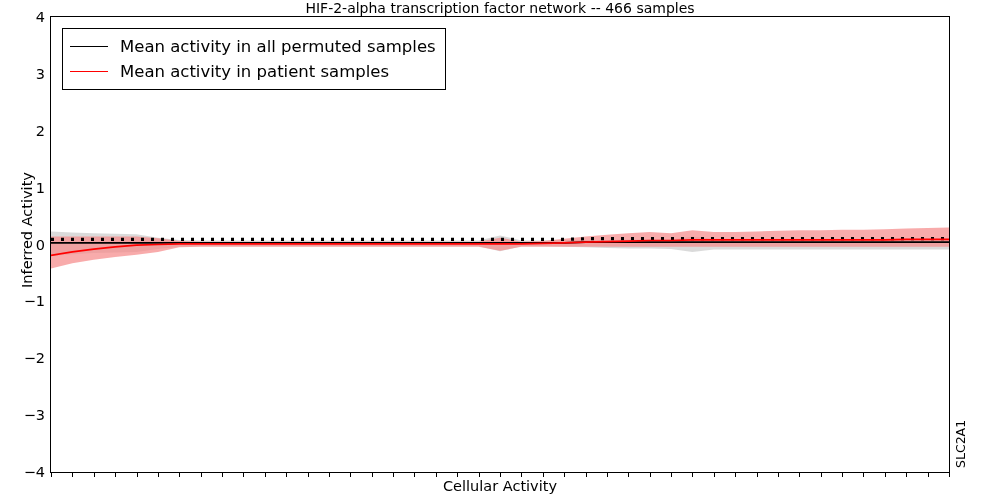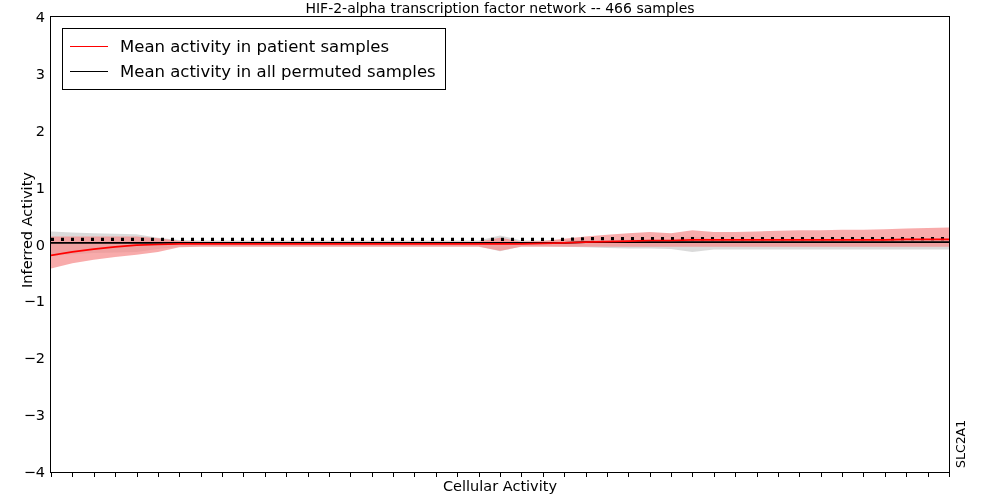--- a/index.html
+++ b/index.html
@@ -268,22 +268,22 @@
         <path d="M0.00,214.42 L 21.38,215.56 L 42.76,216.13 L 64.14,216.69 L 85.52,217.26 L 106.90,220.67 L 128.29,222.95 L 149.67,223.52 L 171.05,223.52 L 192.43,223.52 L 213.81,223.52 L 235.19,223.52 L 256.57,223.52 L 277.95,223.52 L 299.33,223.52 L 320.71,223.52 L 342.10,223.52 L 363.48,223.52 L 384.86,223.52 L 406.24,223.52 L 427.62,223.52 L 449.00,218.40 L 470.38,223.52 L 491.76,223.52 L 513.14,222.95 L 534.52,222.95 L 555.90,222.95 L 577.29,222.38 L 598.67,222.38 L 620.05,222.38 L 641.43,219.54 L 662.81,221.81 L 684.19,221.81 L 705.57,221.81 L 726.95,221.81 L 748.33,221.81 L 769.71,221.81 L 791.10,221.81 L 812.48,221.81 L 833.86,221.81 L 855.24,221.81 L 876.62,221.81 L 898.00,221.81 L 898.00,232.62 L 876.62,232.62 L 855.24,232.62 L 833.86,232.62 L 812.48,232.62 L 791.10,232.62 L 769.71,232.62 L 748.33,232.62 L 726.95,232.62 L 705.57,232.62 L 684.19,232.62 L 662.81,232.62 L 641.43,234.89 L 620.05,232.05 L 598.67,231.48 L 577.29,231.48 L 555.90,230.91 L 534.52,230.34 L 513.14,229.78 L 491.76,229.21 L 470.38,229.21 L 449.00,234.33 L 427.62,229.21 L 406.24,229.21 L 384.86,229.21 L 363.48,229.21 L 342.10,229.21 L 320.71,229.21 L 299.33,229.21 L 277.95,229.21 L 256.57,229.21 L 235.19,229.21 L 213.81,229.21 L 192.43,229.21 L 171.05,229.21 L 149.67,229.21 L 128.29,229.78 L 106.90,232.05 L 85.52,234.89 L 64.14,235.46 L 42.76,236.03 L 21.38,237.17 L 0.00,238.88 Z" fill="#d4d4d4" fill-opacity="0.85" stroke="none"></path>
         <path d="M0.00,219.54 L 21.38,219.54 L 42.76,219.54 L 64.14,219.54 L 85.52,219.54 L 106.90,221.24 L 128.29,224.09 L 149.67,224.66 L 171.05,224.66 L 192.43,224.66 L 213.81,224.66 L 235.19,224.66 L 256.57,224.66 L 277.95,224.66 L 299.33,224.66 L 320.71,224.66 L 342.10,224.66 L 363.48,224.66 L 384.86,224.66 L 406.24,224.66 L 427.62,224.66 L 449.00,220.67 L 470.38,224.66 L 491.76,224.09 L 513.14,221.81 L 534.52,219.54 L 555.90,217.83 L 577.29,216.13 L 598.67,214.99 L 620.05,216.13 L 641.43,213.28 L 662.81,214.99 L 684.19,214.99 L 705.57,214.42 L 726.95,213.85 L 748.33,213.28 L 769.71,213.28 L 791.10,212.71 L 812.48,212.71 L 833.86,212.14 L 855.24,211.57 L 876.62,211.01 L 898.00,210.44 L 898.00,229.78 L 876.62,229.78 L 855.24,229.78 L 833.86,229.78 L 812.48,229.78 L 791.10,229.78 L 769.71,229.78 L 748.33,229.78 L 726.95,229.78 L 705.57,229.78 L 684.19,229.78 L 662.81,229.78 L 641.43,229.78 L 620.05,229.78 L 598.67,229.78 L 577.29,229.78 L 555.90,229.78 L 534.52,229.78 L 513.14,229.78 L 491.76,229.78 L 470.38,229.78 L 449.00,233.76 L 427.62,229.78 L 406.24,229.78 L 384.86,229.78 L 363.48,229.78 L 342.10,229.78 L 320.71,229.78 L 299.33,229.78 L 277.95,229.78 L 256.57,229.78 L 235.19,229.78 L 213.81,229.78 L 192.43,229.78 L 171.05,229.78 L 149.67,229.78 L 128.29,230.34 L 106.90,234.89 L 85.52,237.74 L 64.14,240.01 L 42.76,242.86 L 21.38,246.27 L 0.00,251.39 Z" fill="#f58a8a" fill-opacity="0.72" stroke="none"></path>
         <path d="M0.00,225.79 L 21.38,225.79 L 42.76,225.79 L 64.14,225.79 L 85.52,225.79 L 106.90,225.79 L 128.29,225.79 L 149.67,225.79 L 171.05,225.79 L 192.43,225.79 L 213.81,225.79 L 235.19,225.79 L 256.57,225.79 L 277.95,225.79 L 299.33,225.79 L 320.71,225.79 L 342.10,225.79 L 363.48,225.79 L 384.86,225.79 L 406.24,225.79 L 427.62,225.79 L 449.00,225.79 L 470.38,225.79 L 491.76,225.79 L 513.14,225.79 L 534.52,225.22 L 555.90,225.22 L 577.29,225.22 L 598.67,225.22 L 620.05,225.22 L 641.43,225.22 L 662.81,225.22 L 684.19,225.22 L 705.57,225.22 L 726.95,225.22 L 748.33,225.22 L 769.71,225.22 L 791.10,225.22 L 812.48,225.22 L 833.86,225.22 L 855.24,225.22 L 876.62,225.22 L 898.00,225.22" fill="none" stroke="#000000" stroke-width="1.7"></path>
         <path d="M0.00,225.79 L 21.38,225.79 L 42.76,225.79 L 64.14,225.79 L 85.52,225.79 L 106.90,225.79 L 128.29,225.79 L 149.67,225.79 L 171.05,225.79 L 192.43,225.79 L 213.81,225.79 L 235.19,225.79 L 256.57,225.79 L 277.95,225.79 L 299.33,225.79 L 320.71,225.79 L 342.10,225.79 L 363.48,225.79 L 384.86,225.79 L 406.24,225.79 L 427.62,225.79 L 449.00,225.79 L 470.38,225.79 L 491.76,225.79 L 513.14,225.79 L 534.52,225.22 L 555.90,225.22 L 577.29,225.22 L 598.67,225.22 L 620.05,225.22 L 641.43,225.22 L 662.81,225.22 L 684.19,225.22 L 705.57,225.22 L 726.95,225.22 L 748.33,225.22 L 769.71,225.22 L 791.10,225.22 L 812.48,225.22 L 833.86,225.22 L 855.24,225.22 L 876.62,225.22 L 898.00,225.22" fill="none" stroke="#000000" stroke-width="3.2" stroke-dasharray="3,7" stroke-linecap="butt" transform="translate(0,-3.5)"></path>
         <path d="M0.00,238.31 L 21.38,234.89 L 42.76,232.05 L 64.14,229.78 L 85.52,228.07 L 106.90,227.50 L 128.29,226.93 L 149.67,226.93 L 171.05,226.93 L 192.43,226.93 L 213.81,226.93 L 235.19,226.93 L 256.57,226.93 L 277.95,226.93 L 299.33,226.93 L 320.71,226.93 L 342.10,226.93 L 363.48,226.93 L 384.86,226.93 L 406.24,226.93 L 427.62,226.93 L 449.00,226.93 L 470.38,226.93 L 491.76,226.36 L 513.14,225.79 L 534.52,225.22 L 555.90,224.66 L 577.29,224.09 L 598.67,223.52 L 620.05,223.52 L 641.43,222.95 L 662.81,222.95 L 684.19,222.95 L 705.57,222.95 L 726.95,222.95 L 748.33,222.95 L 769.71,222.95 L 791.10,222.95 L 812.48,222.95 L 833.86,222.95 L 855.24,222.38 L 876.62,222.38 L 898.00,222.38" fill="none" stroke="#ff0000" stroke-width="1.7"></path>
       </svg>
   </div>
 
   <div id="legend">
       <div class="legend-row">
+        <span class="legend-swatch" style="border-top-color: rgb(0, 0, 0);"></span>
+        <span class="legend-text">Mean activity in all permuted samples</span>
+      </div>
+      <div class="legend-row">
         <span class="legend-swatch" style="border-top-color: rgb(255, 0, 0);"></span>
         <span class="legend-text">Mean activity in patient samples</span>
       </div>
-      <div class="legend-row">
-        <span class="legend-swatch" style="border-top-color: rgb(0, 0, 0);"></span>
-        <span class="legend-text">Mean activity in all permuted samples</span>
-      </div>
     </div>
 
 </div>
 
 </body></html>

